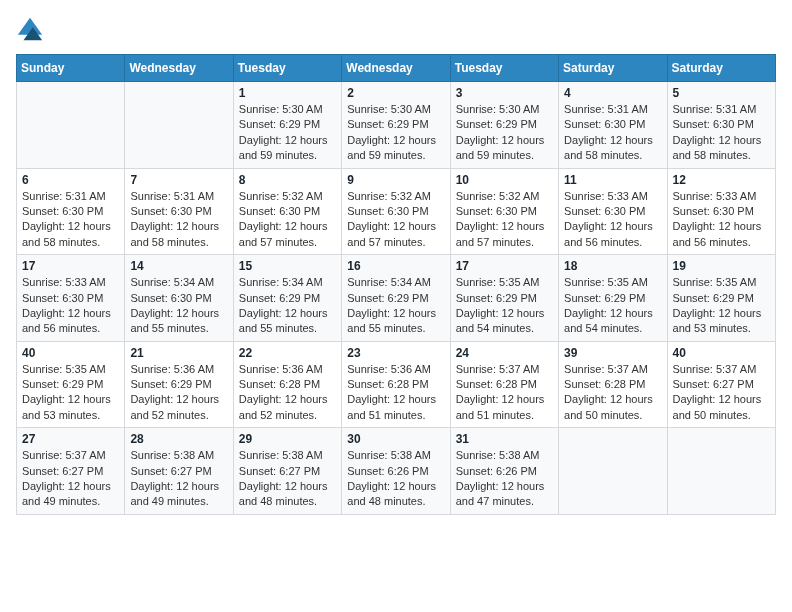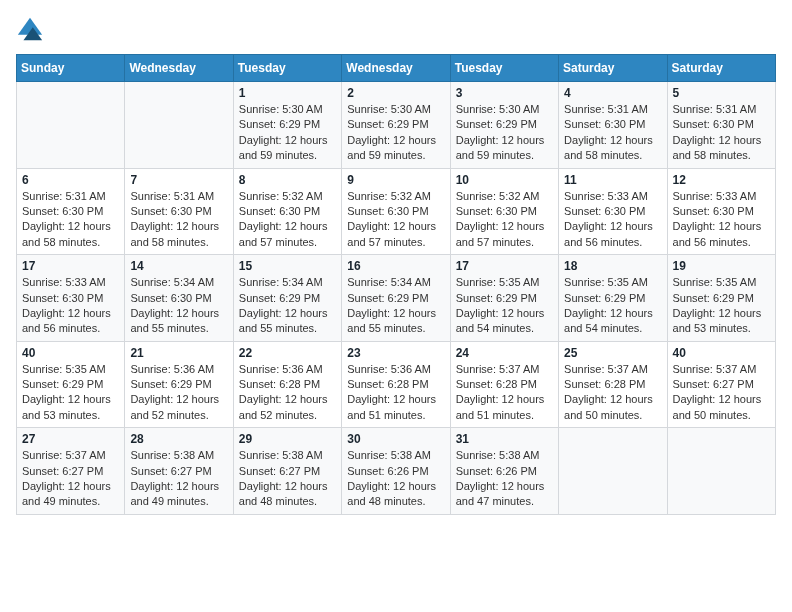--- a/index.html
+++ b/index.html
@@ -223,21 +223,21 @@
         </td>
         <td>
           <span class="day-num">23</span>
           <div class="day-info">Sunrise: 5:36 AM<br>Sunset: 6:28 PM<br>Daylight: 12 hours and 51 minutes.</div>
         </td>
         <td>
           <span class="day-num">24</span>
           <div class="day-info">Sunrise: 5:37 AM<br>Sunset: 6:28 PM<br>Daylight: 12 hours and 51 minutes.</div>
         </td>
         <td>
-          <span class="day-num">25</span>
+          <span class="day-num">39</span>
           <div class="day-info">Sunrise: 5:37 AM<br>Sunset: 6:28 PM<br>Daylight: 12 hours and 50 minutes.</div>
         </td>
         <td>
           <span class="day-num">40</span>
           <div class="day-info">Sunrise: 5:37 AM<br>Sunset: 6:27 PM<br>Daylight: 12 hours and 50 minutes.</div>
         </td>
       </tr>
       <tr>
         <td>
           <span class="day-num">27</span>

